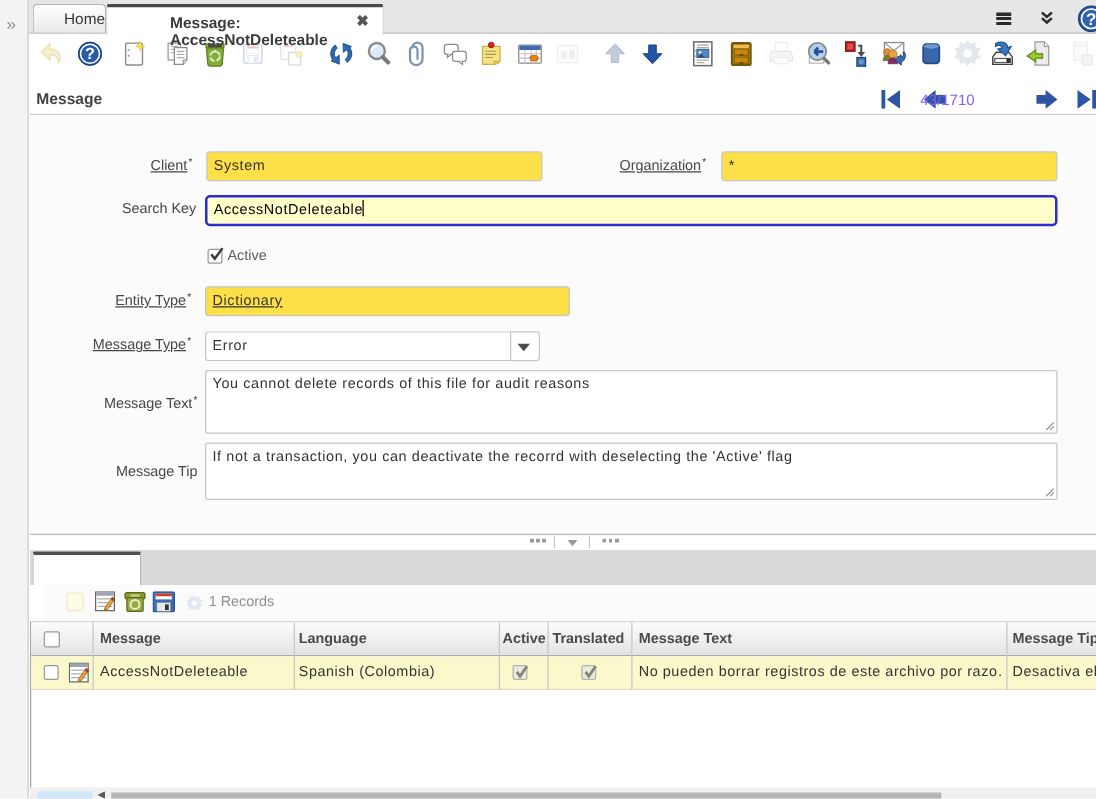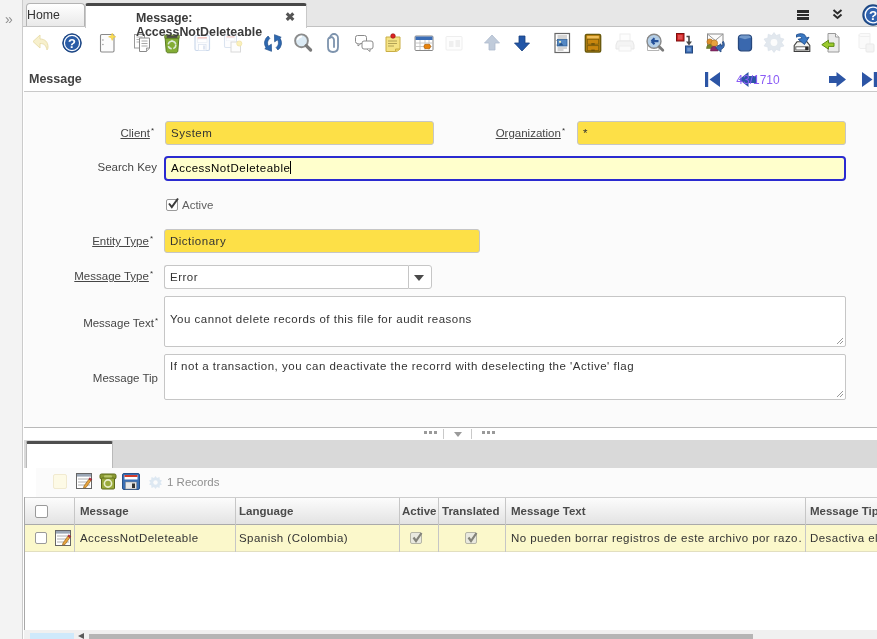--- a/index.html
+++ b/index.html
@@ -6,21 +6,21 @@
 html,body { width:877px; height:639px; overflow:hidden; background:#fff;
   font-family:"Liberation Sans", sans-serif; }
 #stage { position:absolute; top:0; left:0; width:877px; height:639px; overflow:hidden; }
 .abs { position:absolute; }
 
 #sidebar { left:0; top:0; width:23px; height:639px; background:#f3f3f3; border-right:1px solid #cbcbcb; z-index:5; }
 #chev { left:5px; top:11px; color:#8f8f8f; font-size:14px; z-index:6; }
 #topbar { left:23px; top:0; width:854px; height:27px; background:#e7e7e7; border-bottom:1px solid #c2c2c2; }
 #tabhome { left:26px; top:3px; width:59px; height:23px; background:linear-gradient(#ffffff,#e9e9e9);
   border:1px solid #b3b3b3; border-bottom:none; border-radius:4px 4px 0 0;
-  font-size:12.3px; color:#333; text-align:left; line-height:23px; z-index:2;}
+  font-size:12.3px; color:#333; text-align:right; line-height:23px; z-index:2;}
 #tabactive { left:85px; top:3px; width:222px; height:25px; background:#fff;
   border-top:3px solid #484848; border-left:1px solid #c9c9c9; border-right:1px solid #c9c9c9;
   border-radius:3px 3px 0 0; z-index:3; }
 #tabactive .t { position:absolute; left:11px; top:5px; font-size:12.4px; font-weight:bold; color:#3b3b3b;padding-left:39px; }
 #tabactive .x { position:absolute; left:199px; top:4px; font-size:12px; font-weight:bold; color:#555; }
 #hamb { left:797px; top:9.5px; width:12px; height:10px;
   background:linear-gradient(#2b2b2b 0 2.6px,transparent 2.6px 3.7px,#2b2b2b 3.7px 6.3px,transparent 6.3px 7.4px,#2b2b2b 7.4px 10px); }
 
 #toolbar { left:24px; top:28px; width:853px; height:33px; background:#fff; }
 .ic { position:absolute; top:4px; width:22px; height:22px; }
@@ -247,31 +247,31 @@
   <div class="lab" style="right:720px;top:69px;">Search Key</div>
   <div class="inp" style="left:140px;top:64px;width:682px;height:25px;background:#ffffcc;border:2px solid #2b2bd0;border-radius:4px;color:#000;line-height:21px;">AccessNotDeleteable<span style="display:inline-block;width:1px;height:13px;background:#000;vertical-align:-2px;"></span></div>
 
   <div class="abs" style="left:142px;top:107px;width:12px;height:12px;background:#fff;border:1px solid #9a9a9a;border-radius:2px;"></div>
   <svg class="abs" style="left:143px;top:105px;" width="13" height="13" viewBox="0 0 13 13">
         <path d="M2 6.5 L4.8 10 L11 1.5" fill="none" stroke="#3c3c3c" stroke-width="2"></path>
       </svg>
   <div class="abs" style="left:158px;top:107px;font-size:11.5px;color:#5f5f5f;">Active</div>
 
   <div class="lab" style="right:724px;top:143px;"><u>Entity Type</u><span class="star">*</span></div>
-  <div class="inp" style="left:140px;top:137px;width:316px;">Dictionary</div>
+  <div class="inp" style="left:140px;top:137px;width:292px;text-decoration:underline;">Dictionary</div>
 
   <div class="lab" style="right:724px;top:178px;"><u>Message Type</u><span class="star">*</span></div>
   <div class="inp" style="left:140px;top:173px;width:244px;background:#fff;border-right:none;border-radius:3px 0 0 3px;">Error</div>
   <div class="abs" style="left:384px;top:173px;width:24px;height:24px;background:#fff;border:1px solid #c6c6c6;border-radius:0 3px 3px 0;"></div>
   <svg class="abs" style="left:389px;top:182px;" width="13" height="8" viewBox="0 0 13 8">
         <path d="M1 1 L11 1 L6 7 Z" fill="#4a4a4a"></path>
       </svg>
 
   <div class="lab" style="right:719px;top:225px;">Message Text<span class="star">*</span></div>
-  <div class="inp" style="left:140px;top:204px;width:682px;height:51px;background:#fff;border-radius:2px;line-height:13px;padding-top:16px;">You cannot delete records of this file for audit reasons</div>
+  <div class="inp" style="left:140px;top:204px;width:682px;height:51px;background:#fff;border-radius:2px;line-height:13px;padding-top:4px;">You cannot delete records of this file for audit reasons</div>
   <svg class="abs" style="left:812px;top:245px;" width="8" height="8" viewBox="0 0 8 8">
         <path d="M7 1 L1 7 M7 4 L4 7" stroke="#999" stroke-width="1"></path>
       </svg>
 
   <div class="lab" style="right:719px;top:280px;">Message Tip</div>
   <div class="inp" style="left:140px;top:262px;width:682px;height:46px;background:#fff;border-radius:2px;line-height:13px;padding-top:5px;">If not a transaction, you can deactivate the recorrd with deselecting the 'Active' flag</div>
   <svg class="abs" style="left:812px;top:298px;" width="8" height="8" viewBox="0 0 8 8">
         <path d="M7 1 L1 7 M7 4 L4 7" stroke="#999" stroke-width="1"></path>
       </svg>
 </div>

